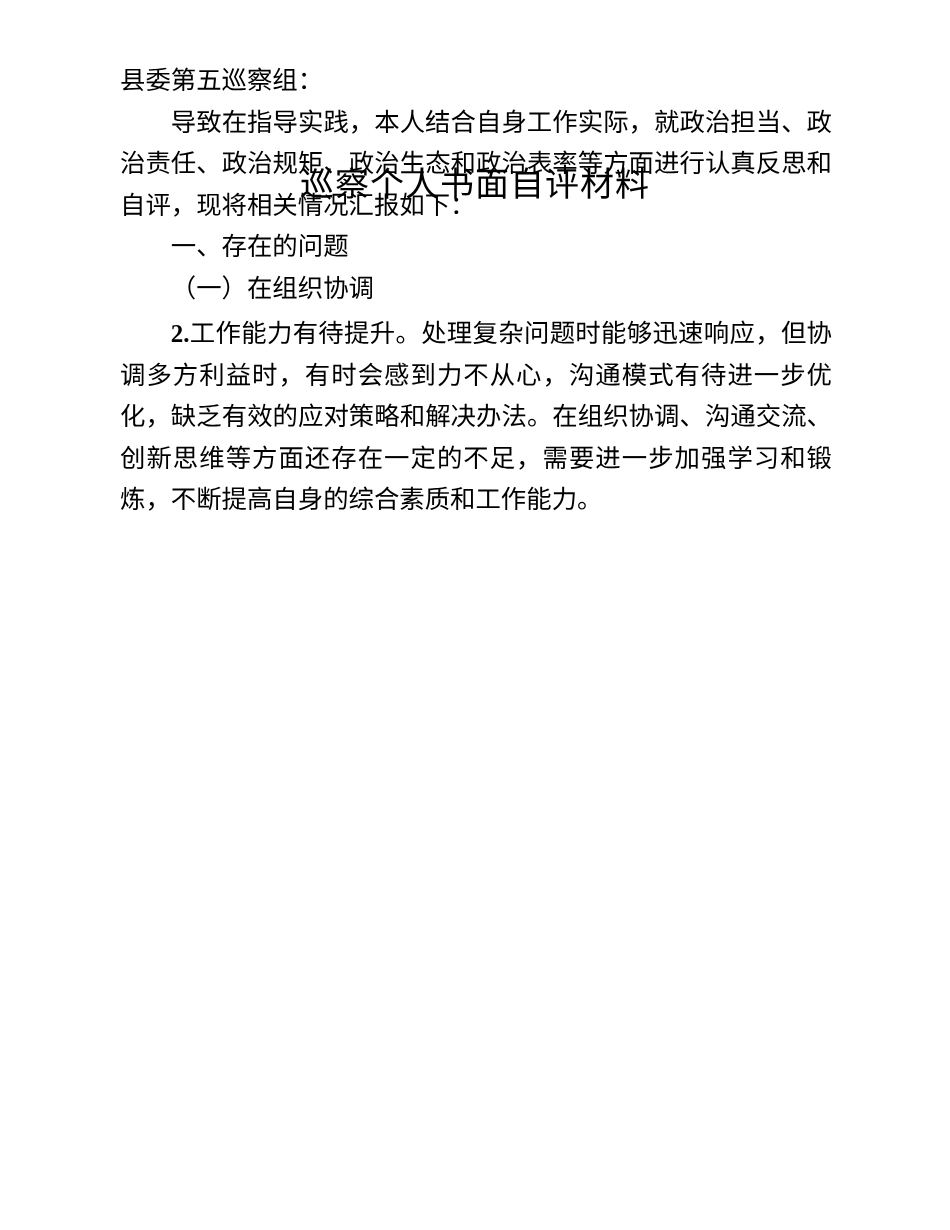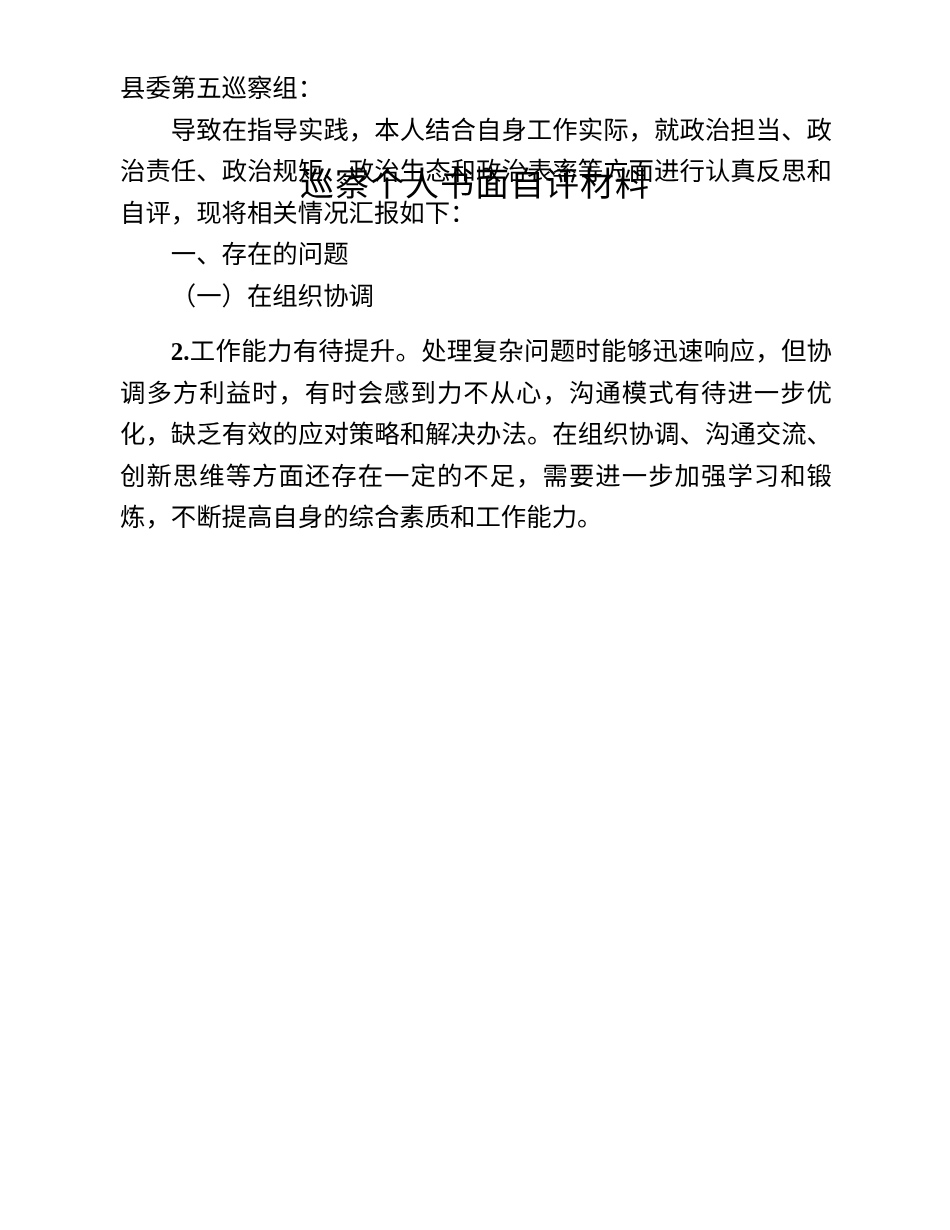--- a/index.html
+++ b/index.html
@@ -18,21 +18,21 @@
     overflow: hidden;
     box-sizing: border-box;
     font-family: "Liberation Sans", "DejaVu Sans", sans-serif;
     color: #000000;
     -webkit-font-smoothing: antialiased;
   }
 
   .doc-body {
     position: absolute;
     left: 120px;
-    top: 12px;
+    top: 4px;
     width: 712px;
   }
 
   .doc-title {
     font-size: 34px;
     line-height: 44px;
     font-weight: 400;
     text-align: center;
     letter-spacing: 1px;
     margin: 12px;
@@ -55,21 +55,21 @@
     letter-spacing: 0px;
     word-break: break-all;
     text-align-last: left;
   }
 
   .para.indent {
     text-indent: 50.8px;
   }
 
   .para.gap-before {
-    margin-top: 14px;
+    margin-top: 4px;
   }
 
   .num {
     font-family: "Liberation Serif", "DejaVu Serif", serif;
     font-weight: 700;
     font-size: 25px;
   }
 
   .heading-line {
     font-size: 25.4px;

